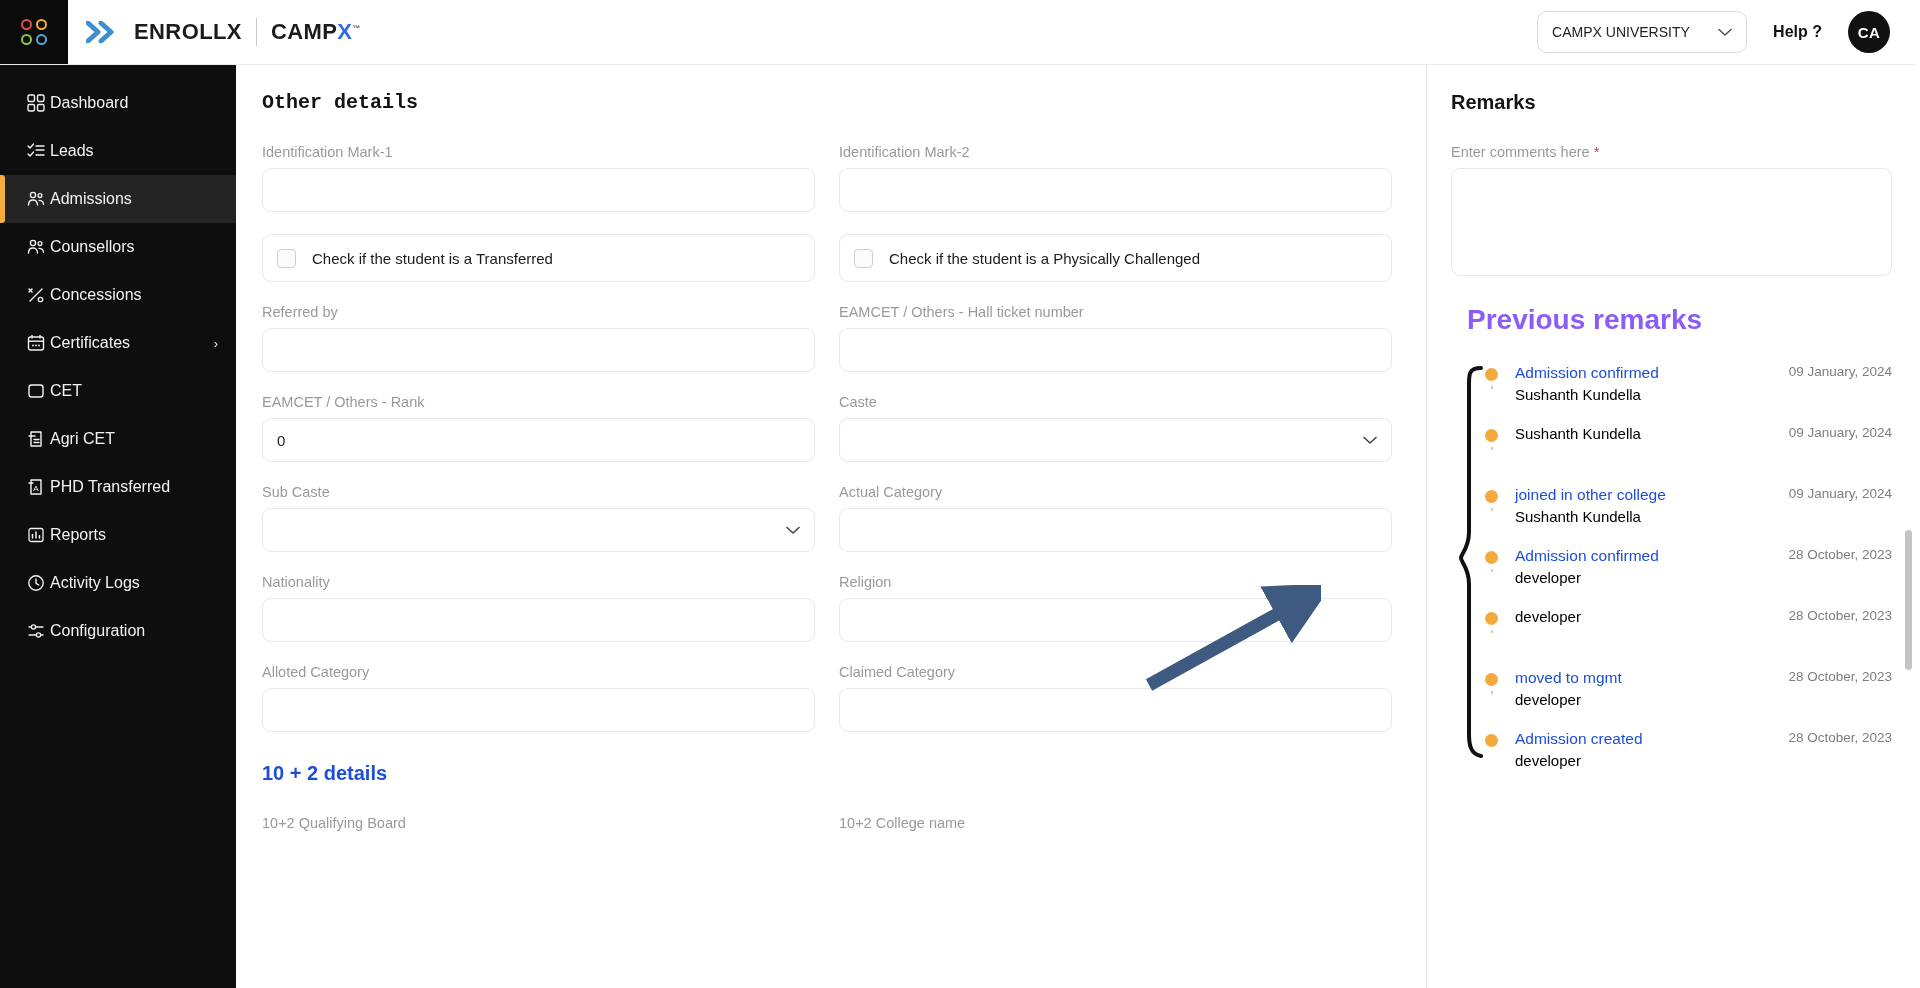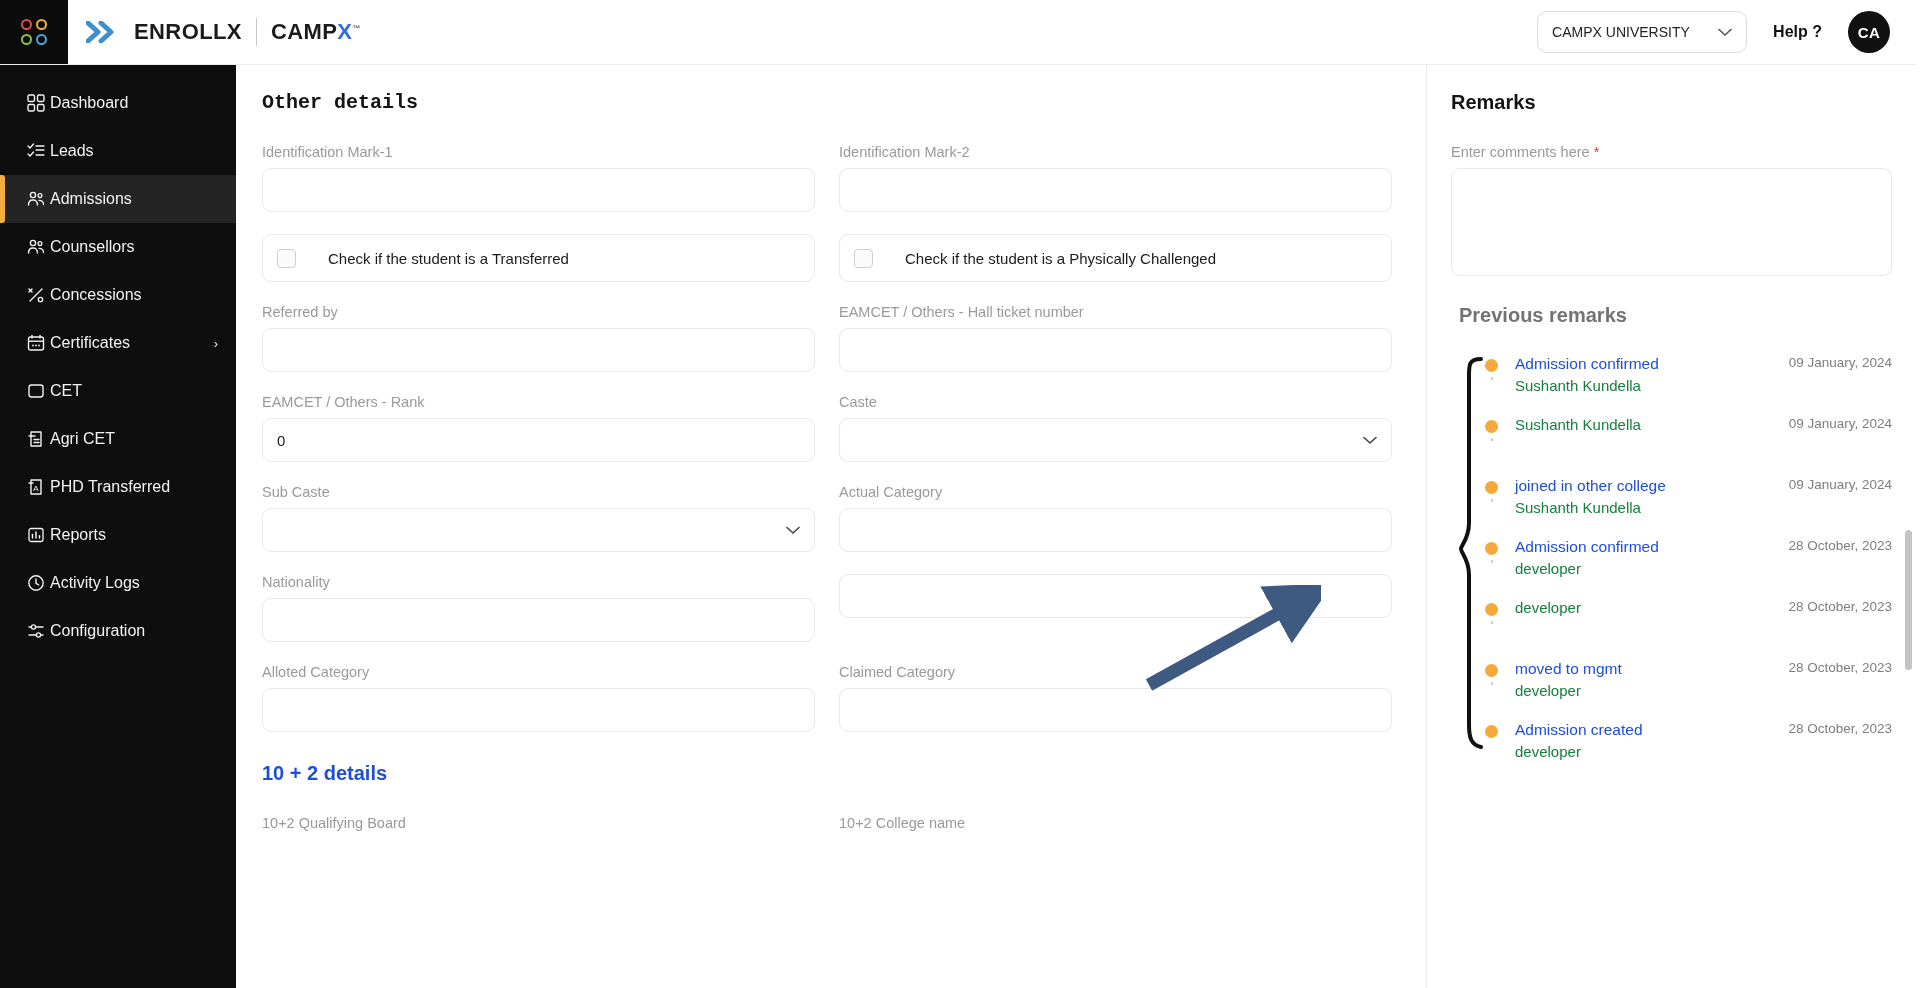--- a/index.html
+++ b/index.html
@@ -143,21 +143,21 @@
     font-size: 15px; color: #1d1d1d;
     cursor: text;
   }
   .input-box.select { cursor: pointer; justify-content: space-between; }
   .input-box .chev { color: #444; font-size: 13px; }
 
   .check-box-row {
     height: 48px;
     border: 1px solid #e8e8e8;
     border-radius: 9px;
-    display: flex; align-items: center; gap: 32px;
+    display: flex; align-items: center; gap: 16px;
     padding: 0 14px;
     margin-bottom: 22px;
     cursor: pointer;
   }
   .cbox {
     width: 19px; height: 19px; flex: 0 0 19px;
     border: 1px solid #cfcfcf; border-radius: 4px; background: #fbfbfb;
   }
   .check-label { font-size: 15px; color: #1b1b1b; }
 
@@ -172,39 +172,39 @@
     overflow: hidden;
   }
   .remarks-title { font-size: 20px; font-weight: 700; color: #141414; margin-bottom: 30px; }
   .comments-label { font-size: 14.5px; color: #9a9a9a; margin-bottom: 8px; }
   .comments-label .req { color: #d23b3b; }
   .comments-area {
     height: 108px;
     border: 1px solid #e8e8e8; border-radius: 9px; background: #fff;
     cursor: text;
   }
-  .prev-title { font-size: 20px; font-weight: 700; color: #737373; margin: 28px 8px 26px; }
+  .prev-title { font-size: 28px; font-weight: 700; color: #8b5cf6; margin: 28px 16px 26px; }
 
   .timeline { position: relative; padding-left: 34px; }
   .bracket { position: absolute; left: 0; top: 0; width: 34px; height: 400px; pointer-events: none; }
   .tl-item { position: relative; display: flex; align-items: flex-start; min-height: 61px; }
   .tl-marker { position: relative; width: 30px; flex: 0 0 30px; padding-top: 6px; }
   .tl-dot {
     width: 13px; height: 13px; border-radius: 50%; background: #f5a93c;
     position: relative; z-index: 2; margin-left: 0;
   }
   .tl-line {
     position: absolute; left: 6px; top: 24px; bottom: -8px;
     width: 2px; background: #cfcfcf;
   }
   .tl-item:last-child .tl-line { display: none; }
   .tl-body { flex: 1 1 auto; display: flex; justify-content: space-between; gap: 12px; padding-top: 0px; }
   .tl-texts { min-width: 0; }
   .tl-head { font-size: 15.5px; font-weight: 400; color: #1d4ed8; line-height: 1.4; }
-  .tl-sub { font-size: 15px; color: #15803d; line-height: 1.45; }
+  .tl-sub { font-size: 15px; color: #000000; line-height: 1.45; }
   .tl-date { font-size: 13.5px; color: #7e7e7e; white-space: nowrap; padding-top: 2px; }
 
   
   .annot-arrow { position: absolute; left: 905px; top: 520px; width: 180px; height: 110px; pointer-events: none; z-index: 30; }
 
   
   .scrollbar-track {
     position: absolute; right: 2px; top: 65px; bottom: 0; width: 10px;
     background: transparent;
   }
@@ -463,20 +463,21 @@
           <div class="field">
             <label class="field-label">Actual Category</label>
             <div class="input-box"></div>
           </div>
 
           <div class="field">
             <label class="field-label">Nationality</label>
             <div class="input-box"></div>
           </div>
           <div class="field">
+            <label class="field-label">Religion</label>
             <div class="input-box"></div>
           </div>
 
           <div class="field">
             <label class="field-label">Alloted Category</label>
             <div class="input-box"></div>
           </div>
           <div class="field">
             <label class="field-label">Claimed Category</label>
             <div class="input-box"></div>

